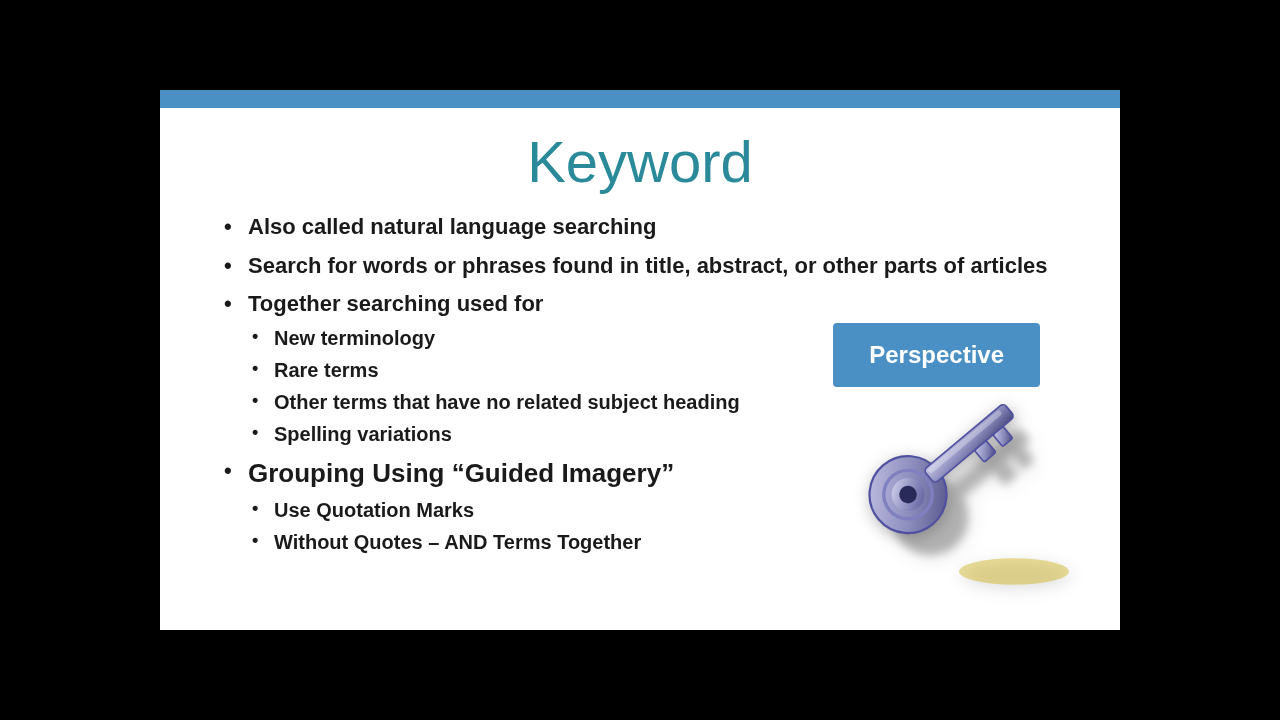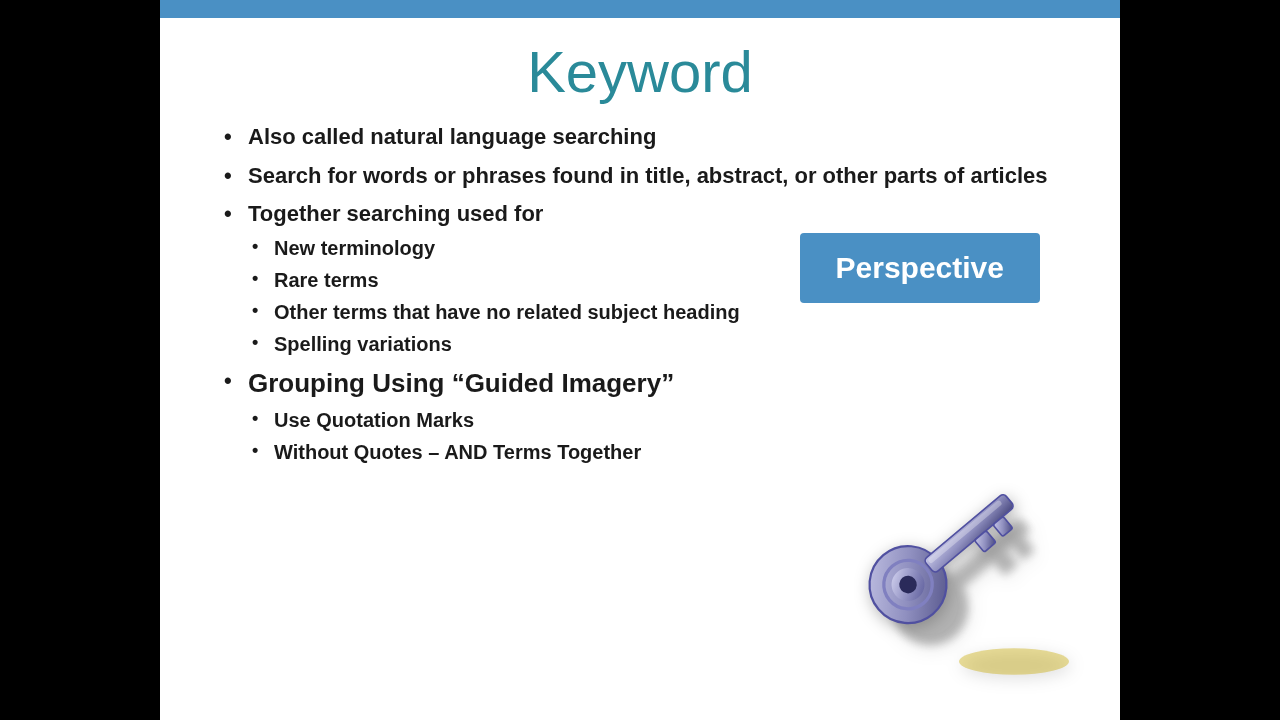--- a/index.html
+++ b/index.html
@@ -10,21 +10,21 @@
       background: #000;
       display: flex;
       align-items: center;
       justify-content: center;
       font-family: Arial, sans-serif;
       overflow: hidden;
     }
 
     .slide-wrapper {
       width: 960px;
-      height: 720px;
+      height: 540px;
       position: relative;
       background: #fff;
       display: flex;
       flex-direction: column;
     }
 
     .slide-top-bar {
       width: 100%;
       height: 18px;
       background: #4a90c4;
@@ -95,21 +95,21 @@
       font-size: 18px;
       color: #1a1a1a;
     }
 
     .perspective-badge {
       position: absolute;
       top: 215px;
       right: 80px;
       background: #4a90c4;
       color: #fff;
-      font-size: 30px;
+      font-size: 24px;
       font-weight: bold;
       padding: 18px 36px;
       border-radius: 4px;
       z-index: 10;
     }
 
     .key-image {
       position: absolute;
       bottom: 20px;
       right: 40px;

